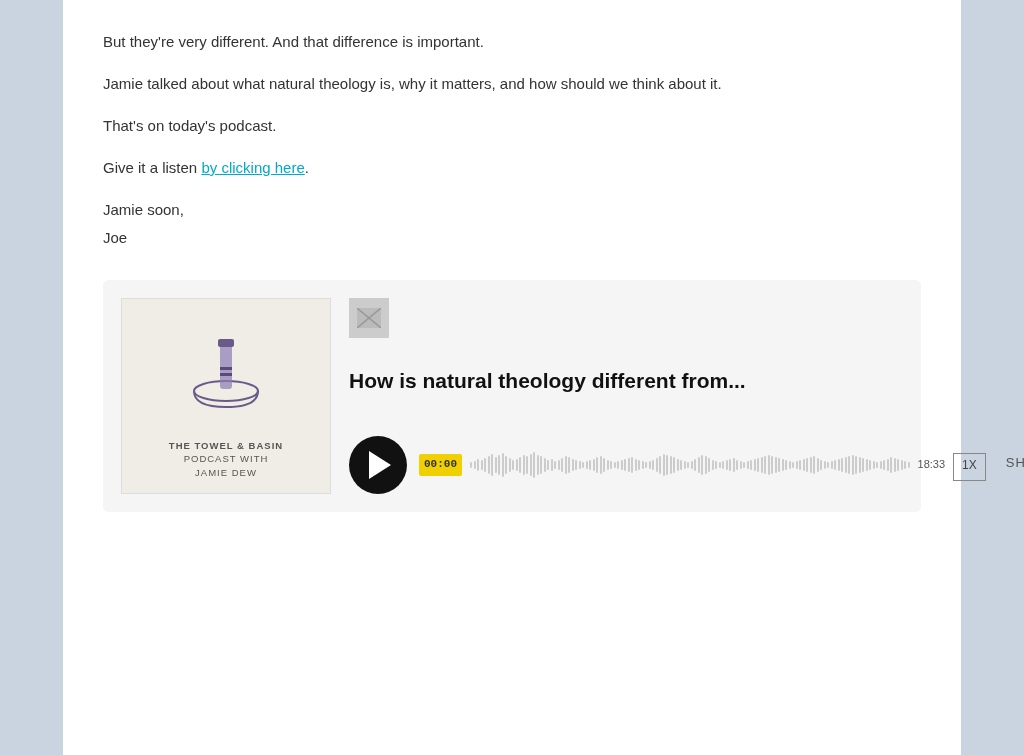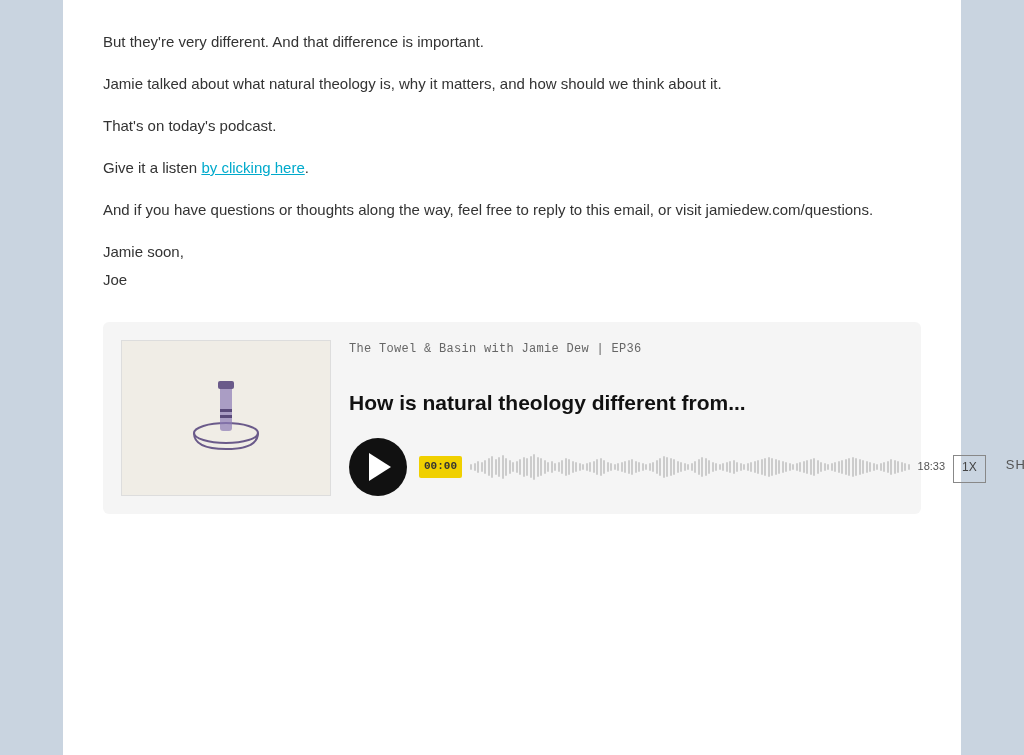--- a/index.html
+++ b/index.html
@@ -244,21 +244,20 @@
 <body>
 
 <div class="email-container">
   <div class="email-body">
     <p>But they're very different. And that difference is important.</p>
     <p>Jamie talked about what natural theology is, why it matters, and how should we think about it.</p>
     <p>That's on today's podcast.</p>
     <p>
       <span>Give it a listen </span><a href="#">by clicking here</a><span>.</span>
     </p>
-    <p>And if you have questions or thoughts along the way, feel free to reply to this email, or visit jamiedew.com/questions.</p>
     <div class="sign-off">
       <p class="talk-soon">Jamie soon,</p>
       <p class="name">Joe</p>
     </div>
 
     <div class="podcast-card">
 
       <div class="podcast-album-art">
         <div class="album-art-graphic">
 
@@ -267,25 +266,29 @@
             <ellipse cx="50" cy="72" rx="32" ry="10" fill="none" stroke="#6a5a8a" stroke-width="2"></ellipse>
             <path d="M18 72 Q18 88 50 88 Q82 88 82 72" fill="none" stroke="#6a5a8a" stroke-width="2"></path>
 
             <rect x="44" y="20" width="12" height="50" rx="3" fill="#8b7bb5" opacity="0.7"></rect>
             <rect x="42" y="20" width="16" height="8" rx="2" fill="#6a5a8a"></rect>
 
             <rect x="44" y="48" width="12" height="3" fill="#5a4a7a"></rect>
             <rect x="44" y="54" width="12" height="3" fill="#5a4a7a"></rect>
           </svg>
         </div>
+        <div class="album-text">
+          <div class="show-name">THE TOWEL &amp; BASIN</div>
+          <div class="host-name">PODCAST WITH</div>
+          <div class="host-name">JAMIE DEW</div>
+        </div>
       </div>
 
       <div class="podcast-info">
         <div class="podcast-meta-row">
-          <span class="podcast-meta-text">The Towel &amp; Basin with Jamie Dew | EP36</span>
           <div class="podcast-image-placeholder">
             <svg width="24" height="20" viewBox="0 0 24 20">
               <rect x="0" y="0" width="24" height="20" fill="#bbb"></rect>
               <line x1="0" y1="0" x2="24" y2="20" stroke="#999" stroke-width="1.5"></line>
               <line x1="24" y1="0" x2="0" y2="20" stroke="#999" stroke-width="1.5"></line>
             </svg>
           </div>
         </div>
 
         <div class="podcast-title">How is natural theology different from...</div>

